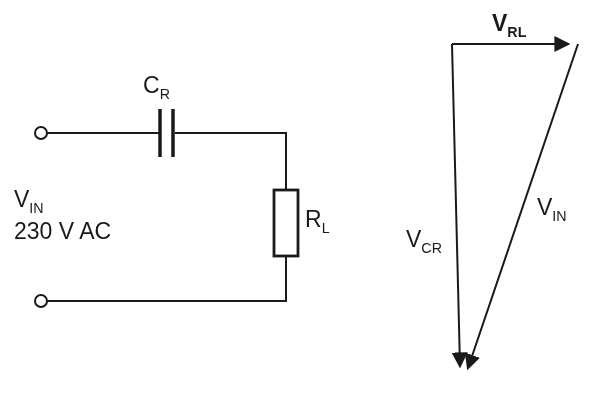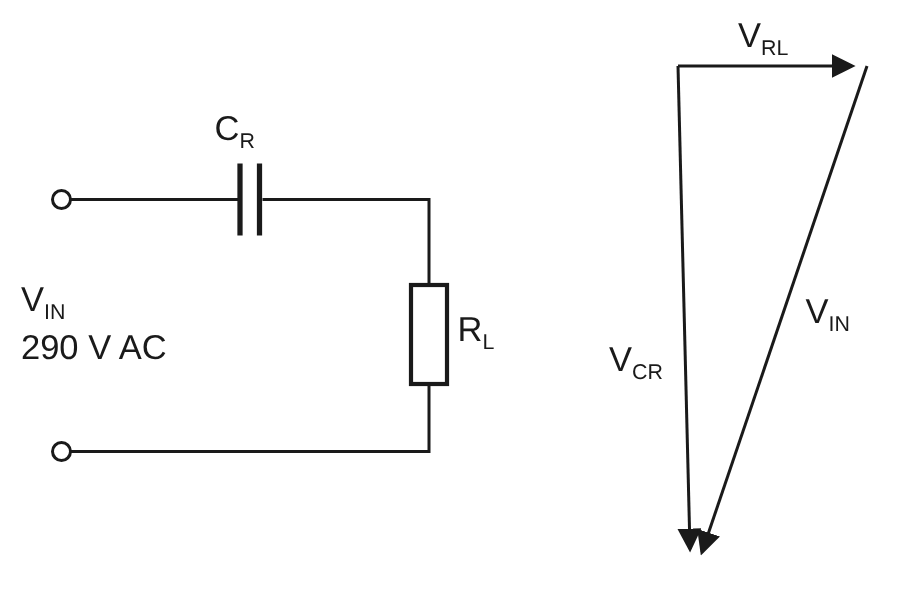--- a/index.html
+++ b/index.html
@@ -78,27 +78,27 @@
   </svg>
 
   <div class="lbl" style="left:143px; top:72px;">
     <span>C</span><sub>R</sub>
   </div>
 
   <div class="lbl" style="left:14px; top:186px;">
     <span>V</span><sub>IN</sub>
   </div>
 
-  <div class="lbl" style="left:14px; top:218px;">290 V AC</div>
+  <div class="lbl" style="left:14px; top:218px;">230 V AC</div>
 
   <div class="lbl" style="left:305px; top:206px;">
     <span>R</span><sub>L</sub>
   </div>
 
-  <div class="lbl" style="left:492px; top:10px;">
+  <div class="lbl" style="left:492px; top:10px;font-weight:bold;">
     <span>V</span><sub>RL</sub>
   </div>
 
   <div class="lbl" style="left:406px; top:194px;margin-top:32px;">
     <span>V</span><sub>CR</sub>
   </div>
 
   <div class="lbl" style="left:537px; top:194px;">
     <span>V</span><sub>IN</sub>
   </div>

